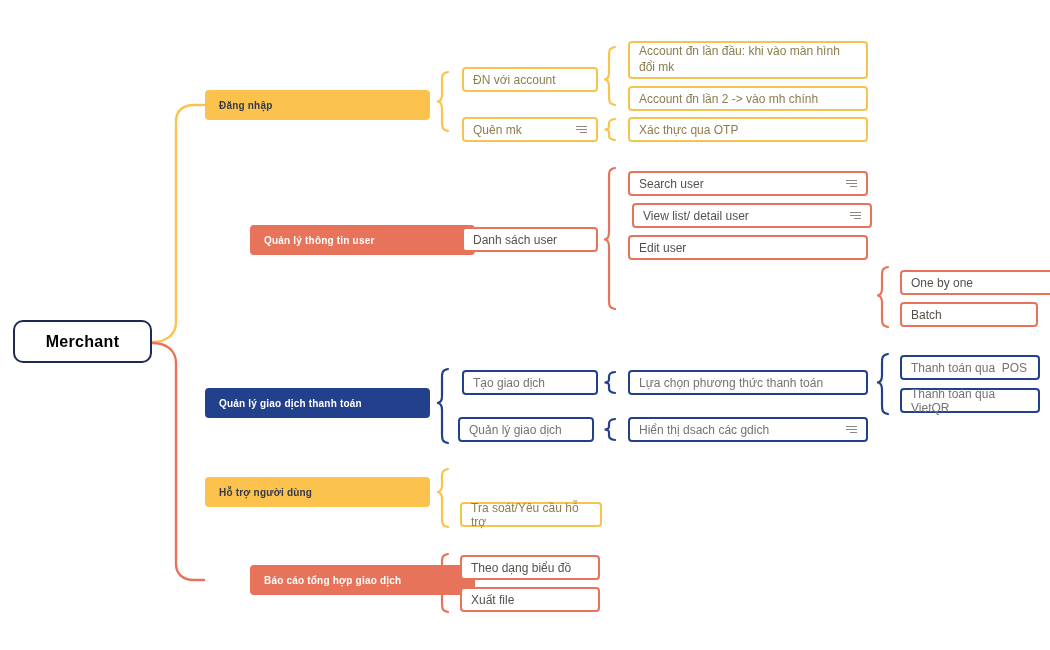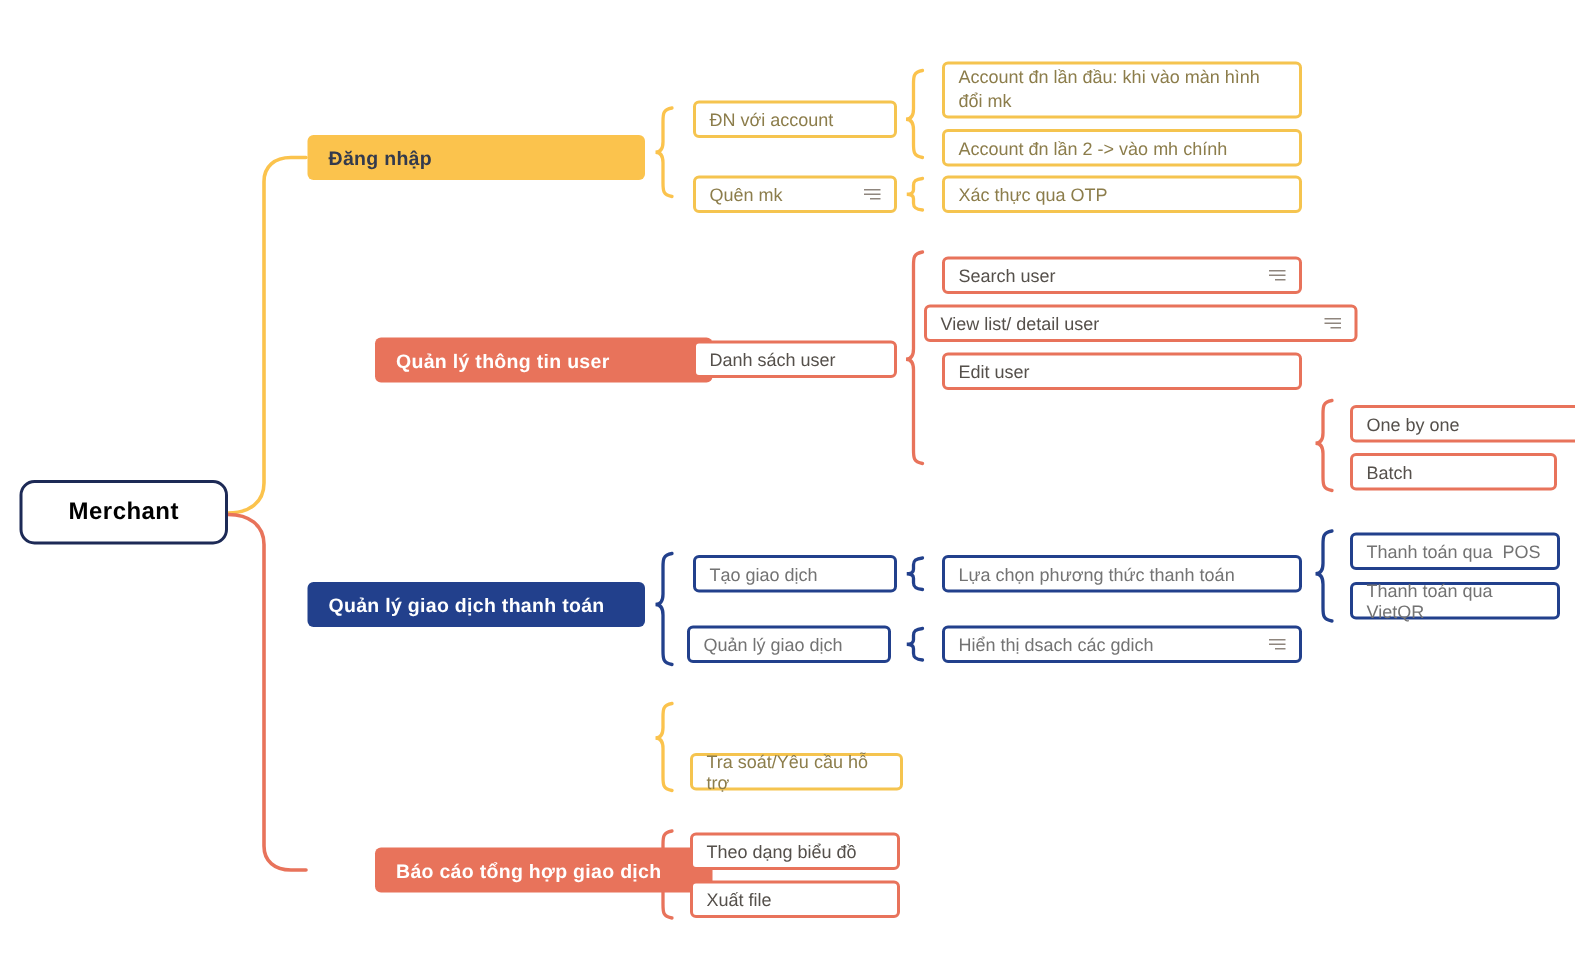--- a/index.html
+++ b/index.html
@@ -1,21 +1,21 @@
 <!DOCTYPE html>
 <html><head>
 <meta charset="utf-8">
 <style>
   html,body{margin:0;padding:0;background:#fff;}
   .canvas{position:relative;width:1050px;height:650px;background:#fff;overflow:hidden;
           font-family:"Liberation Sans","DejaVu Sans",sans-serif;}
   svg.links{position:absolute;left:0;top:0;pointer-events:none;}
   .node{position:absolute;box-sizing:border-box;display:flex;align-items:center;
         background:#fff;border-radius:4px;cursor:default;}
-  .fill{font-size:13px;font-weight:700;letter-spacing:.2px;padding:0 14px;}
+  .fill{font-size:10px;font-weight:700;letter-spacing:.2px;padding:0 14px;}
   .fill.yellow{background:#FBC34D;color:#333A4D;}
   .fill.coral{background:#E8735B;color:#FFFFFF;margin-left:45px;}
   .fill.navy{background:#22408C;color:#FFFFFF;}
   .out{border:2px solid;font-size:12px;padding:0 9px;}
   .out.yellow{border-color:#F5C44F;color:#8C7D4B;}
   .out.coral{border-color:#E8735B;color:#55504B;}
   .out.navy{border-color:#22408C;color:#737373;}
   .root-node{border:2.5px solid #1D2A56;color:#000000;font-weight:700;font-size:16px;
              justify-content:center;border-radius:10px;letter-spacing:.3px;}
   .wrap2{line-height:1.32;padding-top:3px;padding-bottom:3px;}
@@ -85,21 +85,21 @@
     <span class="lbl">Danh sách user</span>
   </div>
   <div class="node out coral" style="left:628px;top:171px;width:240px;height:25px">
     <span class="lbl">Search user</span>
     <span class="notes">
         <i></i>
         <i></i>
         <i></i>
       </span>
   </div>
-  <div class="node out coral" style="left:616px;top:203px;width:289px;height:25px">
+  <div class="node out coral" style="left:632px;top:203px;width:240px;height:25px">
     <span class="lbl">View list/ detail user</span>
     <span class="notes">
         <i></i>
         <i></i>
         <i></i>
       </span>
   </div>
   <div class="node out coral" style="left:628px;top:235px;width:240px;height:25px">
     <span class="lbl">Edit user</span>
   </div>
@@ -130,20 +130,23 @@
         <i></i>
       </span>
   </div>
   <div class="node out navy" style="left:900px;top:355px;width:140px;height:25px">
     <span class="lbl">Thanh toán qua  POS</span>
   </div>
   <div class="node out navy" style="left:900px;top:388px;width:140px;height:25px">
     <span class="lbl">Thanh toán qua VietQR</span>
   </div>
 
+  <div class="node fill yellow" style="left:205px;top:477px;width:225px;height:30px">
+    <span class="lbl">Hỗ trợ người dùng</span>
+  </div>
   <div class="node out yellow" style="left:460px;top:502px;width:142px;height:25px">
     <span class="lbl">Tra soát/Yêu cầu hỗ trợ</span>
   </div>
 
   <div class="node fill coral" style="left:205px;top:565px;width:225px;height:30px">
     <span class="lbl">Báo cáo tổng hợp giao dịch</span>
   </div>
   <div class="node out coral" style="left:460px;top:555px;width:140px;height:25px">
     <span class="lbl">Theo dạng biểu đồ</span>
   </div>

